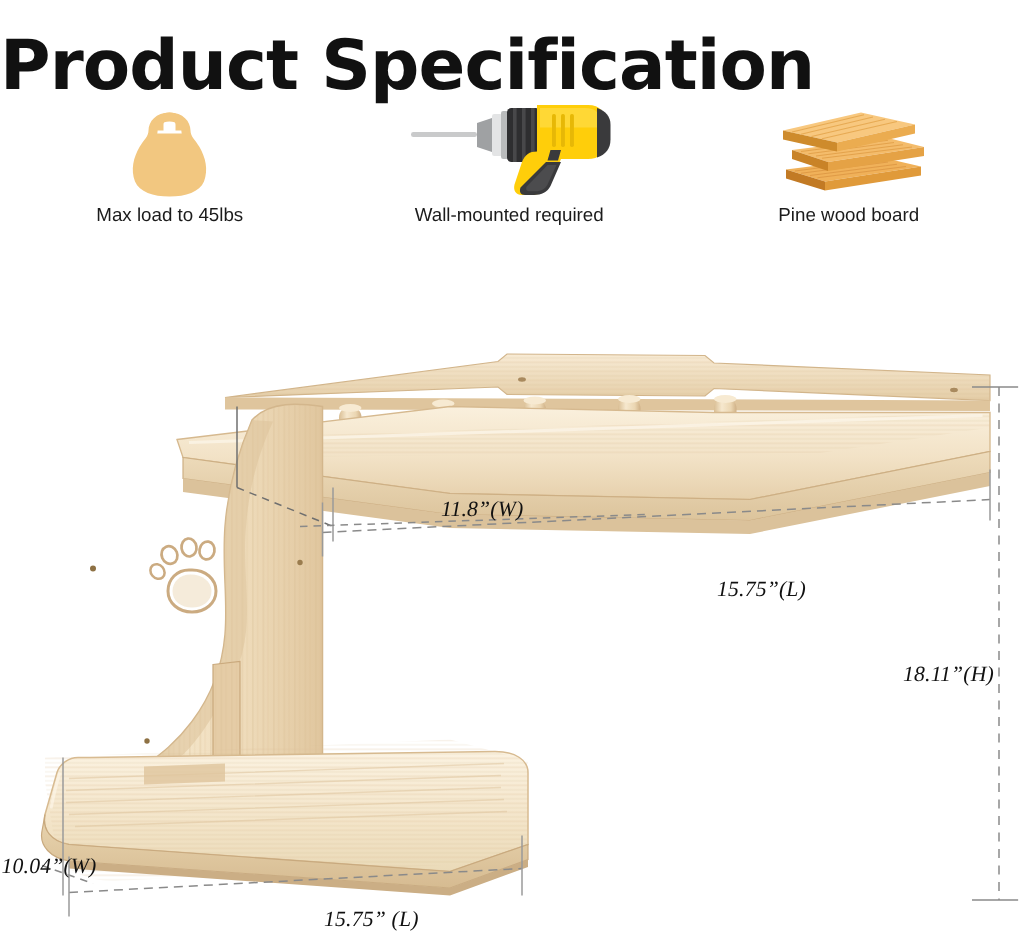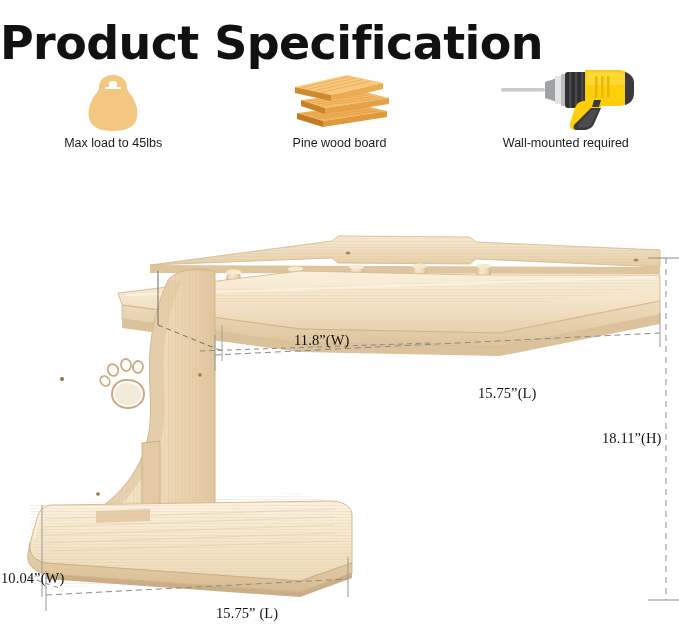--- a/index.html
+++ b/index.html
@@ -65,24 +65,25 @@
   }
 
   
   .dim {
     position: absolute;
     font-family: "Liberation Serif", serif;
     font-size: 14.5px;
     color: #111111;
     white-space: nowrap;
     letter-spacing: 0.1px;
+    font-style: italic;
   }
   #dim-w-top  { left: 294px; top: 332px; }
   #dim-l-top  { left: 478px; top: 352px; margin-top: 33px; }
-  #dim-h      { left: 602px; top: 430px; }
+  #dim-h      { left: 602px; top: 442px; }
   #dim-w-bot  { left: 1px;   top: 570px; }
   #dim-l-bot  { left: 192px; top: 605px; margin-left: 24px; }
 </style>
 </head>
 <body>
 
 <div id="page">
 
   <div class="title">Product Specification</div>
 
@@ -101,20 +102,62 @@
           <path d="M22 22 C22 17 26 14 31 14 C36 14 40 17 40 22
                    L40 26 L35 26 L35 22 C35 20 33 19 31 19
                    C29 19 27 20 27 22 L27 26 L22 26 Z" fill="#F2C780"></path>
         </svg>
       </div>
       <div class="feature-label">Max load to 45lbs</div>
     </div>
 
     <div class="feature">
       <div class="feature-icon">
+        <svg width="142" height="78" viewBox="0 0 142 78">
+
+          <rect x="6" y="30" width="44" height="3.4" rx="1.6" fill="#C9CACB"></rect>
+
+          <path d="M50 24 L62 20 L62 44 L50 40 Z" fill="#9FA1A3"></path>
+          <rect x="60" y="18" width="7" height="28" rx="1.5" fill="#E3E4E5"></rect>
+          <rect x="66" y="16" width="5" height="32" rx="1.5" fill="#B9BBBC"></rect>
+
+          <rect x="70" y="14" width="22" height="36" rx="3" fill="#2E2E30"></rect>
+          <rect x="74" y="14" width="2.4" height="36" fill="#48484A"></rect>
+          <rect x="80" y="14" width="2.4" height="36" fill="#48484A"></rect>
+          <rect x="86" y="14" width="2.4" height="36" fill="#48484A"></rect>
+
+          <path d="M90 12 L124 12 C132 12 136 17 136 25
+                   L136 36 C136 44 131 48 124 48
+                   L106 48 L100 62 C98 68 93 72 86 72
+                   L80 72 C76 72 74 69 75 65
+                   L80 50 C82 45 85 43 90 43 Z" fill="#FFCE0A"></path>
+
+          <path d="M92 14 L122 14 C129 14 133 18 133 24 L133 27
+                   L92 27 Z" fill="#FFD93D" opacity="0.85"></path>
+
+          <rect x="100" y="18" width="2.6" height="22" rx="1.2" fill="#E7B806"></rect>
+          <rect x="106" y="18" width="2.6" height="22" rx="1.2" fill="#E7B806"></rect>
+          <rect x="112" y="18" width="2.6" height="22" rx="1.2" fill="#E7B806"></rect>
+
+          <path d="M130 14 C136 16 139 20 139 25 L139 35
+                   C139 41 136 45 130 47 Z" fill="#3A3A3C"></path>
+
+          <path d="M99 42 L106 42 L104 49 L97 49 Z" fill="#3A3A3C"></path>
+
+          <path d="M96 50 L106 50 L99 66 C97 70 93 72 88 72
+                   L82 72 C79 72 78 70 79 67 Z" fill="#3A3A3C"></path>
+          <path d="M97 52 L103 52 L97 65 C95.5 68 93 69.5 89 69.5
+                   L85 69.5 C83 69.5 82.5 68.5 83 66.5 Z" fill="#4C4C4E"></path>
+        </svg>
+      </div>
+      <div class="feature-label">Wall-mounted required</div>
+    </div>
+
+    <div class="feature">
+      <div class="feature-icon">
         <svg width="104" height="72" viewBox="0 0 104 72">
 
           <g>
             <path d="M10 52 L74 44 L100 50 L36 60 Z" fill="#F0B159"></path>
             <path d="M10 52 L36 60 L36 66 L10 58 Z" fill="#C27A24"></path>
             <path d="M36 60 L100 50 L100 56 L36 66 Z" fill="#E09A3A"></path>
             <path d="M16 53 L74 45.5 M20 54.5 L78 47 M26 56 L84 48.5 M31 57.5 L90 50" stroke="#D99340" stroke-width="0.8" fill="none" opacity="0.75"></path>
           </g>
 
           <g>
@@ -126,62 +169,20 @@
 
           <g>
             <path d="M8 26 L60 14 L96 22 L44 34 Z" fill="#F8C87F"></path>
             <path d="M8 26 L44 34 L44 40 L8 32 Z" fill="#CE8B2C"></path>
             <path d="M44 34 L96 22 L96 28 L44 40 Z" fill="#EBAC50"></path>
             <path d="M14 27 L62 15.5 M20 28.5 L68 17 M27 30 L76 18.5 M34 31.5 L84 20" stroke="#E2A349" stroke-width="0.8" fill="none" opacity="0.8"></path>
           </g>
         </svg>
       </div>
       <div class="feature-label">Pine wood board</div>
-    </div>
-
-    <div class="feature">
-      <div class="feature-icon">
-        <svg width="142" height="78" viewBox="0 0 142 78">
-
-          <rect x="6" y="30" width="44" height="3.4" rx="1.6" fill="#C9CACB"></rect>
-
-          <path d="M50 24 L62 20 L62 44 L50 40 Z" fill="#9FA1A3"></path>
-          <rect x="60" y="18" width="7" height="28" rx="1.5" fill="#E3E4E5"></rect>
-          <rect x="66" y="16" width="5" height="32" rx="1.5" fill="#B9BBBC"></rect>
-
-          <rect x="70" y="14" width="22" height="36" rx="3" fill="#2E2E30"></rect>
-          <rect x="74" y="14" width="2.4" height="36" fill="#48484A"></rect>
-          <rect x="80" y="14" width="2.4" height="36" fill="#48484A"></rect>
-          <rect x="86" y="14" width="2.4" height="36" fill="#48484A"></rect>
-
-          <path d="M90 12 L124 12 C132 12 136 17 136 25
-                   L136 36 C136 44 131 48 124 48
-                   L106 48 L100 62 C98 68 93 72 86 72
-                   L80 72 C76 72 74 69 75 65
-                   L80 50 C82 45 85 43 90 43 Z" fill="#FFCE0A"></path>
-
-          <path d="M92 14 L122 14 C129 14 133 18 133 24 L133 27
-                   L92 27 Z" fill="#FFD93D" opacity="0.85"></path>
-
-          <rect x="100" y="18" width="2.6" height="22" rx="1.2" fill="#E7B806"></rect>
-          <rect x="106" y="18" width="2.6" height="22" rx="1.2" fill="#E7B806"></rect>
-          <rect x="112" y="18" width="2.6" height="22" rx="1.2" fill="#E7B806"></rect>
-
-          <path d="M130 14 C136 16 139 20 139 25 L139 35
-                   C139 41 136 45 130 47 Z" fill="#3A3A3C"></path>
-
-          <path d="M99 42 L106 42 L104 49 L97 49 Z" fill="#3A3A3C"></path>
-
-          <path d="M96 50 L106 50 L99 66 C97 70 93 72 88 72
-                   L82 72 C79 72 78 70 79 67 Z" fill="#3A3A3C"></path>
-          <path d="M97 52 L103 52 L97 65 C95.5 68 93 69.5 89 69.5
-                   L85 69.5 C83 69.5 82.5 68.5 83 66.5 Z" fill="#4C4C4E"></path>
-        </svg>
-      </div>
-      <div class="feature-label">Wall-mounted required</div>
     </div>
   </div>
 
   <svg id="product" viewBox="0 0 679 449">
     <defs>
 
       <linearGradient id="gTopDeck" x1="0" y1="0" x2="0" y2="1">
         <stop offset="0" stop-color="#FAF0DD"></stop>
         <stop offset="0.55" stop-color="#F2E2C6"></stop>
         <stop offset="1" stop-color="#E6D0AC"></stop>

